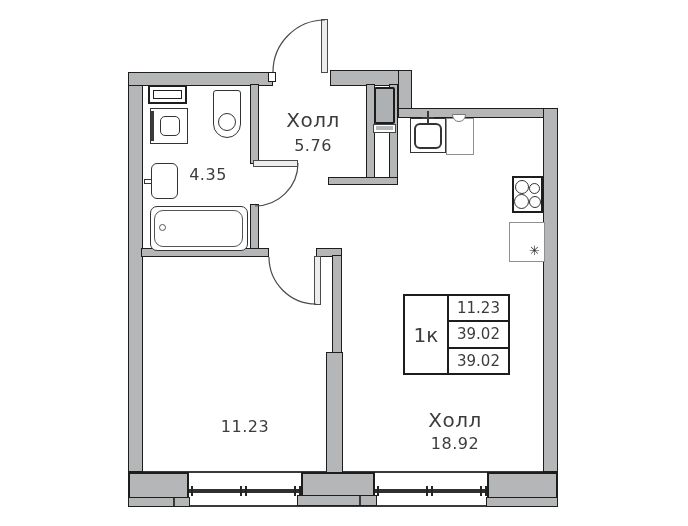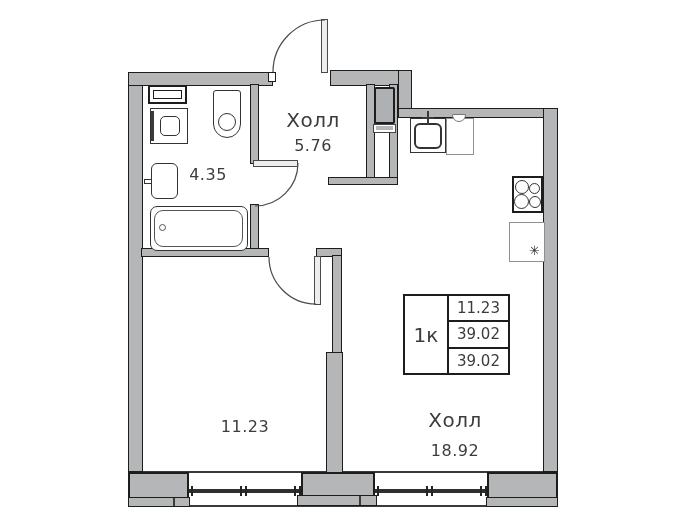--- a/index.html
+++ b/index.html
@@ -120,21 +120,21 @@
     <div class="ar" style="margin-top:4px;">5.76</div>
   </div>
   <div class="label" style="left:168px;top:151px;width:80px;">
     <div class="ar" style="margin-top:14px;">4.35</div>
   </div>
   <div class="label" style="left:185px;top:408px;width:120px;">
     <div class="ar" style="margin-top:9px;">11.23</div>
   </div>
   <div class="label" style="left:395px;top:408px;width:120px;">
     <div class="nm">Холл</div>
-    <div class="ar" style="margin-top:9px;">18.92</div>
+    <div class="ar" style="margin-top:2px;">18.92</div>
   </div>
 
   <div class="infobox">
     <div class="typecell">1к</div>
     <div class="vals">
       <div>11.23</div>
       <div>39.02</div>
       <div>39.02</div>
     </div>
   </div>

